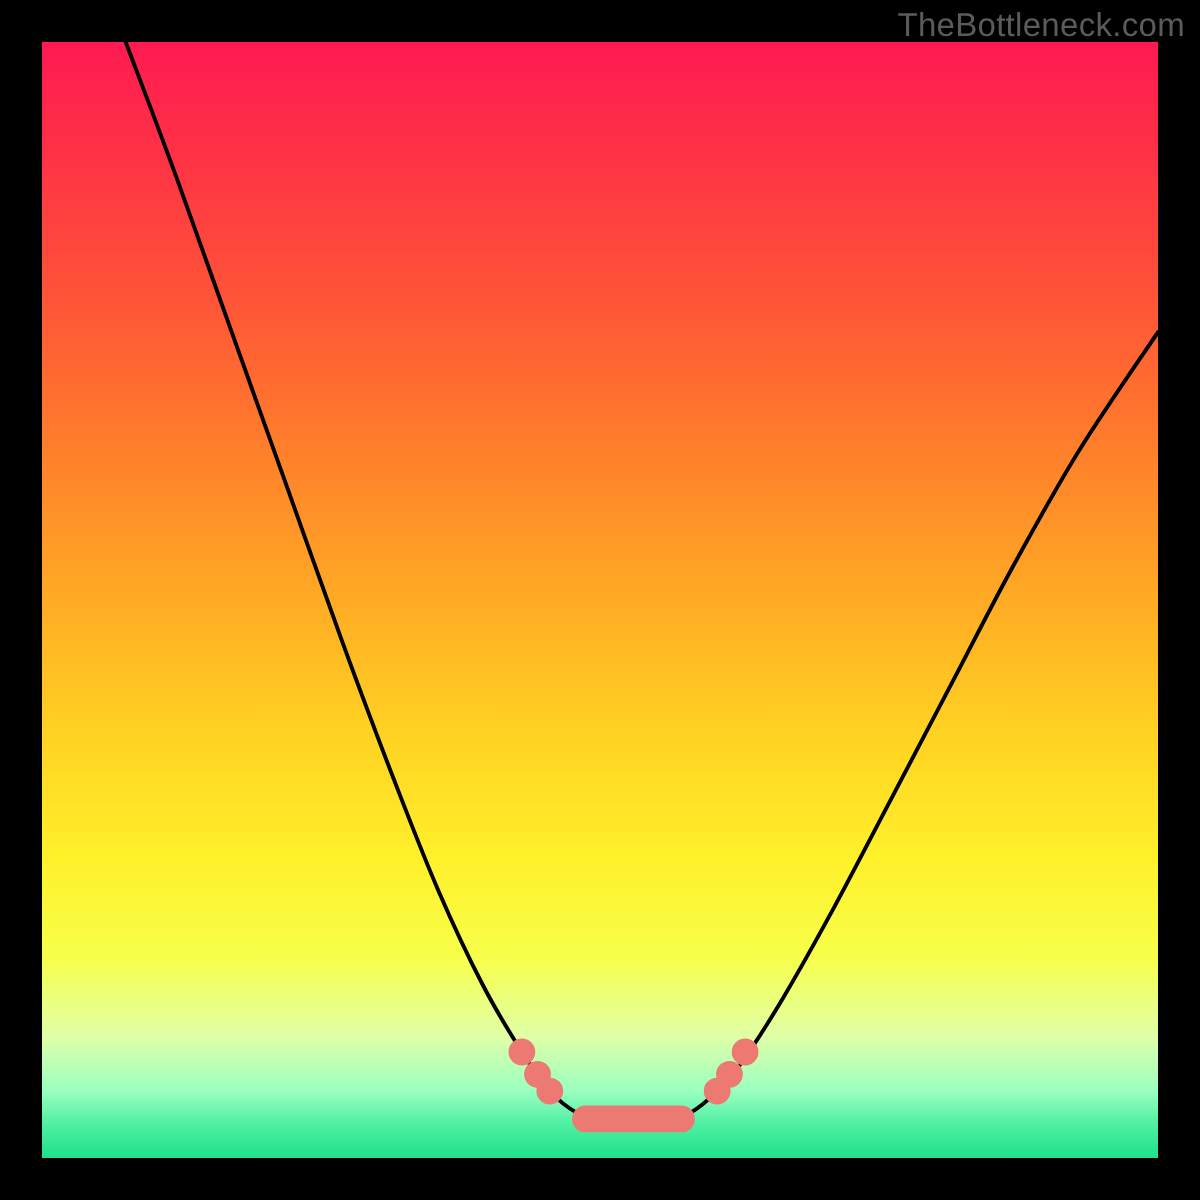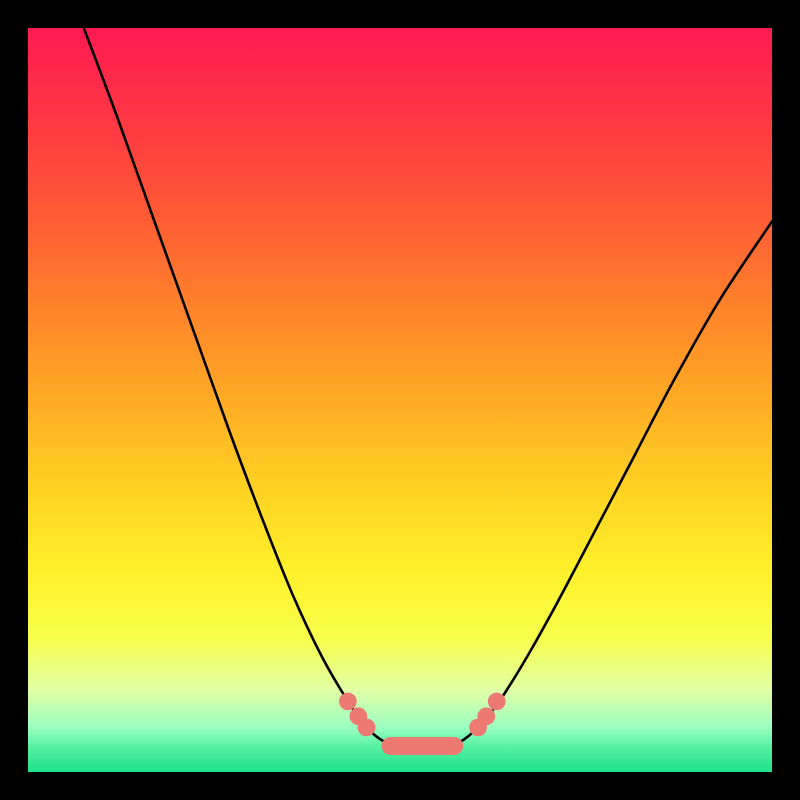--- a/index.html
+++ b/index.html
@@ -71,20 +71,21 @@
   }
   .marker-sausage {
     fill: #ec7a72;
     stroke: none;
   }
 </style>
 </head>
 <body>
 
 <div class="frame">
+  <div class="watermark">TheBottleneck.com</div>
   <div class="plot">
     <div class="gradient-bg"></div>
     <svg class="curve" viewBox="0 0 744 744" preserveAspectRatio="none">
       <path id="curve-path" class="curve-path" d="M 55.80 0.00 C 61.38 14.88, 77.50 57.04, 89.28 89.28 C 101.06 121.52, 114.08 158.72, 126.48 193.44 C 138.88 228.16, 151.28 262.88, 163.68 297.60 C 176.08 332.32, 189.10 369.52, 200.88 401.76 C 212.66 434.00, 223.82 463.76, 234.36 491.04 C 244.90 518.32, 254.20 542.50, 264.12 565.44 C 274.04 588.38, 284.58 610.70, 293.88 628.68 C 303.18 646.66, 312.48 661.54, 319.92 673.32 C 327.36 685.10, 332.32 692.54, 338.52 699.36 C 344.72 706.18, 350.92 710.77, 357.12 714.24 C 363.32 717.71, 369.52 718.95, 375.72 720.19 C 381.92 721.43, 388.12 721.68, 394.32 721.68 C 400.52 721.68, 406.72 721.43, 412.92 720.19 C 419.12 718.95, 425.32 717.71, 431.52 714.24 C 437.72 710.77, 443.92 705.56, 450.12 699.36 C 456.32 693.16, 461.28 687.58, 468.72 677.04 C 476.16 666.50, 484.84 652.86, 494.76 636.12 C 504.68 619.38, 516.46 598.30, 528.24 576.60 C 540.02 554.90, 552.42 530.72, 565.44 505.92 C 578.46 481.12, 592.72 453.84, 606.36 427.80 C 620.00 401.76, 633.02 375.72, 647.28 349.68 C 661.54 323.64, 675.80 297.60, 691.92 271.56 C 708.04 245.52, 735.32 206.46, 744.00 193.44 "></path>
       <g id="markers-group">
           <rect x="353.40" y="709.03" width="81.84" height="17.86" rx="8.93" class="marker-sausage"></rect>
           <circle cx="319.92" cy="673.32" r="8.93" class="marker"></circle>
           <circle cx="330.34" cy="688.20" r="8.93" class="marker"></circle>
           <circle cx="338.52" cy="699.36" r="8.93" class="marker"></circle>
           <circle cx="450.12" cy="699.36" r="8.93" class="marker"></circle>

